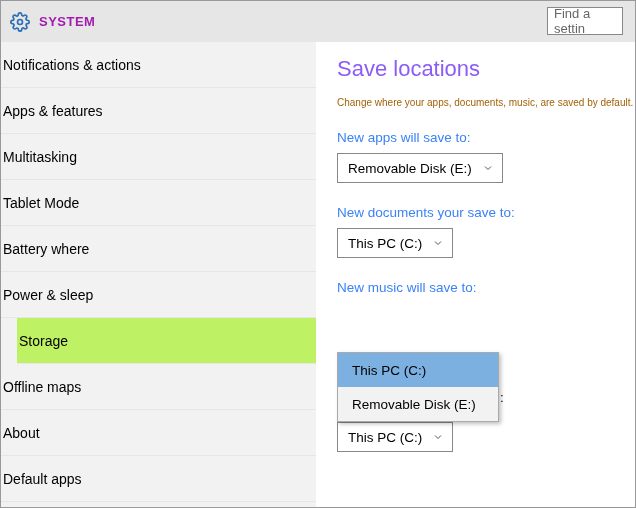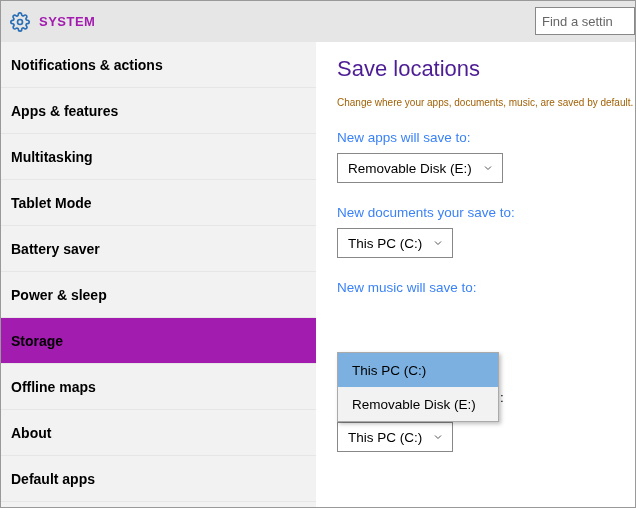--- a/index.html
+++ b/index.html
@@ -1,26 +1,26 @@
 <!DOCTYPE html>
 <html><head>
   <meta charset="utf-8">
   <style>
     * { margin: 0; padding: 0; box-sizing: border-box; font-family: "Segoe UI", sans-serif; }
     body { width: 636px; height: 508px; overflow: hidden; background: #fff; border: 1px solid #999; }
     .header { height: 41px; background: #e6e6e6; display: flex; align-items: center; padding: 0 8px; position: relative; }
     .gear { width: 22px; height: 22px; margin-right: 8px; display:flex; align-items:center; justify-content:center; }
     .header-title { font-size: 13px; font-weight: 600; letter-spacing: 0.5px; color: #a21caf; }
-    .search { position: absolute; right: 0; top: 6px; height: 28px; width: 100px; border: 1px solid #888; background:#fff; font-size:13px; color:#666; padding:0 6px; display:flex; align-items:center; }
+    .search { position: absolute; right: 12px; top: 6px; height: 28px; width: 76px; border: 1px solid #888; background:#fff; font-size:13px; color:#666; padding:0 6px; display:flex; align-items:center; }
     .layout { display: flex; height: calc(100% - 41px); }
     .sidebar { width: 316px; background: #f2f2f2; border-right: 1px solid #fff; overflow:hidden; }
-    .side-item { height: 46px; padding: 0 10px; font-size: 14px; color:#000; display:flex; align-items:center; border-bottom:1px solid #e6e6e6; cursor:pointer;font-weight:bold; }
-    .side-item.selected { background: #a21caf; }
+    .side-item { height: 46px; padding: 0 2px; font-size: 14px; color:#000; display:flex; align-items:center; border-bottom:1px solid #e6e6e6; cursor:pointer; }
+    .side-item.selected { background: #bef264; margin-left: 16px; }
     .main { flex:1; padding: 14px 0 0 20px; overflow:hidden; position:relative; }
-    .page-title { font-size: 22px; font-weight: 400; margin-bottom: 14px; color:#4c1d95; }
+    .page-title { font-size: 22px; font-weight: 400; margin-bottom: 14px; color:#8b5cf6; }
     .desc { font-size: 10px; color:#a16207; margin-bottom: 20px; line-height:1.4; }
     .field-label { font-size: 13.5px; color:#3b82f6; margin-bottom: 8px; }
     .combo { border:1px solid #888; height:30px; display:inline-flex; align-items:center; padding:0 8px 0 10px; font-size:13.5px; color:#000; cursor:pointer; margin-bottom:22px; background:#fff; }
     .chev { margin-left:10px; display:inline-flex; }
     .dropdown { position:absolute; left:20px; top:310px; border:1px solid #aaa; background:#f2f2f2; font-size:13.5px; box-shadow: 2px 2px 4px rgba(0,0,0,0.25); }
     .dd-item { height:34px; padding:0 14px; display:flex; align-items:center; cursor:pointer; min-width:160px; }
     .dd-item.sel { background:#7bb0e0; }
   </style>
 </head>
 <body>
@@ -46,21 +46,21 @@
     <div class="side-item">
         <span>Apps &amp; features</span>
       </div>
     <div class="side-item">
         <span>Multitasking</span>
       </div>
     <div class="side-item">
         <span>Tablet Mode</span>
       </div>
     <div class="side-item">
-        <span>Battery saver</span>
+        <span>Battery where</span>
       </div>
     <div class="side-item">
         <span>Power &amp; sleep</span>
       </div>
     <div class="side-item selected">
         <span>Storage</span>
       </div>
     <div class="side-item">
         <span>Offline maps</span>
       </div>

